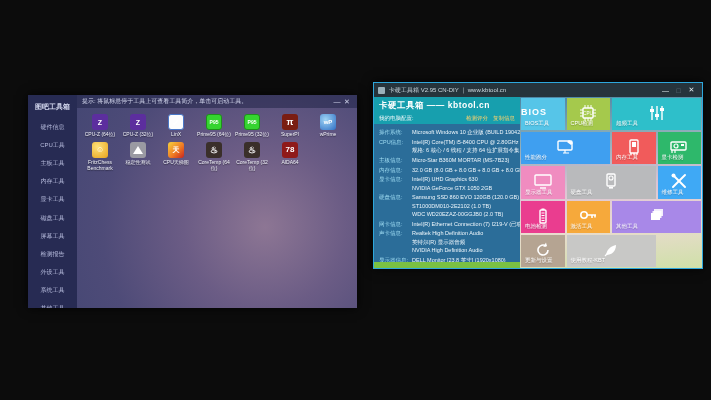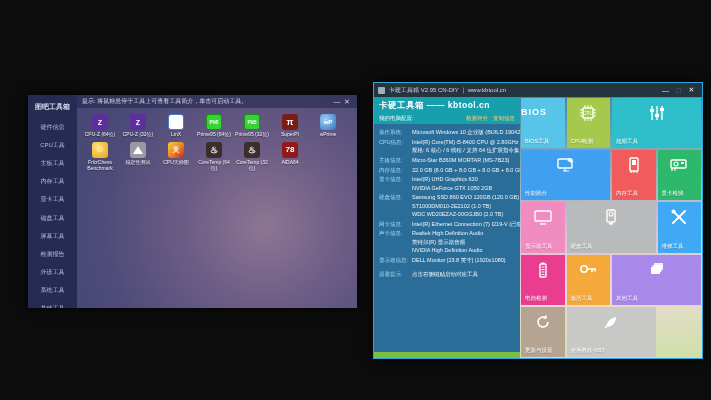--- a/index.html
+++ b/index.html
@@ -34,21 +34,21 @@
   .ic-wpr { background:radial-gradient(circle at 35% 35%, #9fd4f5, #2f6fc4); border-radius:50%; font-size:6px; }
   .ic-chs { background:radial-gradient(circle at 35% 30%, #ffe27a, #e8a31c); border-radius:50%; color:#6b3c00; font-size:8px; }
   .ic-tri { background:#9a9aa2; }
   .ic-tri .t { width:0; height:0; border-left:5px solid transparent; border-right:5px solid transparent;
                border-bottom:8px solid #fff; }
   .ic-lad { background:linear-gradient(135deg,#f7d13e 0%, #ef7c24 55%, #c8241e 100%); font-size:7px; }
   .ic-ct { background:#3a2f2a; font-size:9px; }
   .ic-a64 { background:#8f1a1a; font-size:8px; }
 
   
-  .rw { position:absolute; left:373px; top:82px; width:330px; height:277px;
+  .rw { position:absolute; left:373px; top:82px; width:330px; height:187px;
         border:1px solid #2ea7dc; background:#26343c; box-shadow:0 0 10px rgba(0,0,0,.8); }
   .rw-tb { height:14px; display:flex; align-items:center; padding:0 4px; background:#26343c; }
   .rw-tb .appico { width:7px; height:7px; background:#9ab0ba; border-radius:1px; margin-right:4px; }
   .rw-tb .t { flex:1; color:#cfdbe2; font-size:6px; white-space:nowrap; overflow:hidden; }
   .rw-tb .b { color:#dfe8ec; font-size:7px; width:13px; text-align:center; cursor:pointer; }
   .rw-tb .b.dis { color:#6b7a82; }
   .rw-body { position:absolute; left:0; top:14px; right:0; bottom:0;
              background:linear-gradient(175deg, #3a7ba0 0%, #86aab6 28%, #dcc3d4 55%, #eadbd0 75%, #cfe0a8 100%); }
   .rw-left { position:absolute; left:0; top:0; width:146px; bottom:6px; background:#2b6d99; overflow:hidden; }
   .rw-head { background:#179fae; padding:3px 5px 2px; }

